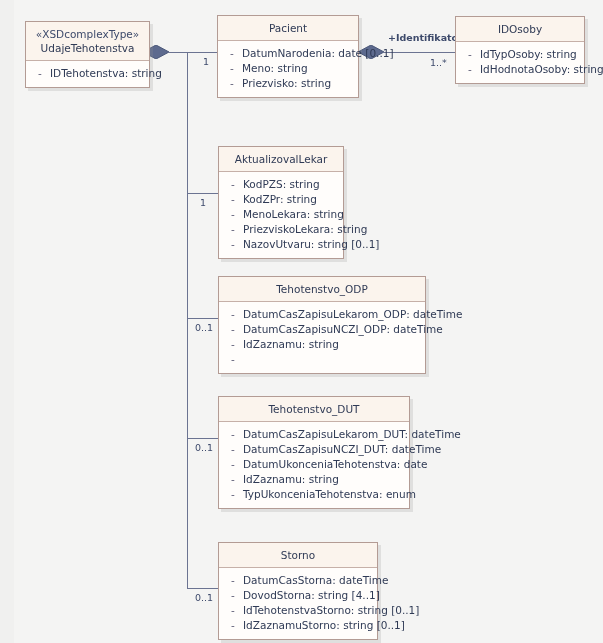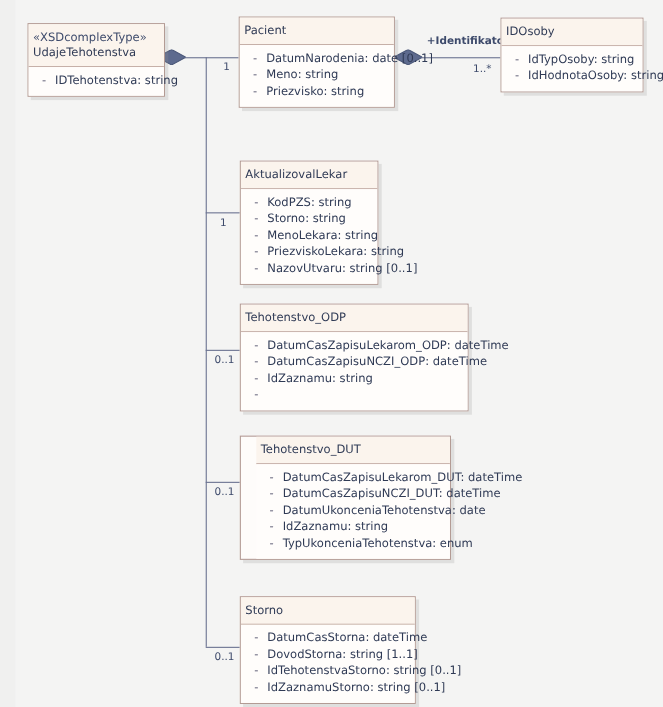--- a/index.html
+++ b/index.html
@@ -28,21 +28,21 @@
     position: absolute;
     box-sizing: border-box;
     border: 1px solid #b39b94;
     background: #fefcfa;
     box-shadow: 3px 3px 0 0 rgba(150,150,150,0.22);
   }
   .uml-header {
     box-sizing: border-box;
     background: #fbf4ed;
     border-bottom: 1px solid #c6b0a8;
-    text-align: left;
+    text-align: center;
     padding: 5px 4px 5px 4px;
   }
   .stereotype {
     display: block;
     font-size: 10.5px;
     color: #3d4a6b;
     line-height: 14px;
     white-space: nowrap;
   }
   .classname {
@@ -199,21 +199,21 @@
     <div class="uml-header">
       <span class="classname">AktualizovalLekar</span>
     </div>
     <div class="uml-body">
       <div class="attr-row">
         <span class="attr-vis">-</span>
         <span class="attr-text">KodPZS: string</span>
       </div>
       <div class="attr-row">
         <span class="attr-vis">-</span>
-        <span class="attr-text">Storno: string</span>
+        <span class="attr-text">KodZPr: string</span>
       </div>
       <div class="attr-row">
         <span class="attr-vis">-</span>
         <span class="attr-text">MenoLekara: string</span>
       </div>
       <div class="attr-row">
         <span class="attr-vis">-</span>
         <span class="attr-text">PriezviskoLekara: string</span>
       </div>
       <div class="attr-row">
@@ -239,21 +239,21 @@
       <div class="attr-row">
         <span class="attr-vis">-</span>
         <span class="attr-text">IdZaznamu: string</span>
       </div>
       <div class="attr-row">
         <span class="attr-vis">-</span>
       </div>
     </div>
   </div>
 
-  <div class="uml-class" style="left:218px; top:396px; width:192px;padding-left:14px;">
+  <div class="uml-class" style="left:218px; top:396px; width:192px;">
     <div class="uml-header">
       <span class="classname">Tehotenstvo_DUT</span>
     </div>
     <div class="uml-body">
       <div class="attr-row">
         <span class="attr-vis">-</span>
         <span class="attr-text">DatumCasZapisuLekarom_DUT: dateTime</span>
       </div>
       <div class="attr-row">
         <span class="attr-vis">-</span>
@@ -278,21 +278,21 @@
     <div class="uml-header">
       <span class="classname">Storno</span>
     </div>
     <div class="uml-body">
       <div class="attr-row">
         <span class="attr-vis">-</span>
         <span class="attr-text">DatumCasStorna: dateTime</span>
       </div>
       <div class="attr-row">
         <span class="attr-vis">-</span>
-        <span class="attr-text">DovodStorna: string [1..1]</span>
+        <span class="attr-text">DovodStorna: string [4..1]</span>
       </div>
       <div class="attr-row">
         <span class="attr-vis">-</span>
         <span class="attr-text">IdTehotenstvaStorno: string [0..1]</span>
       </div>
       <div class="attr-row">
         <span class="attr-vis">-</span>
         <span class="attr-text">IdZaznamuStorno: string [0..1]</span>
       </div>
     </div>

